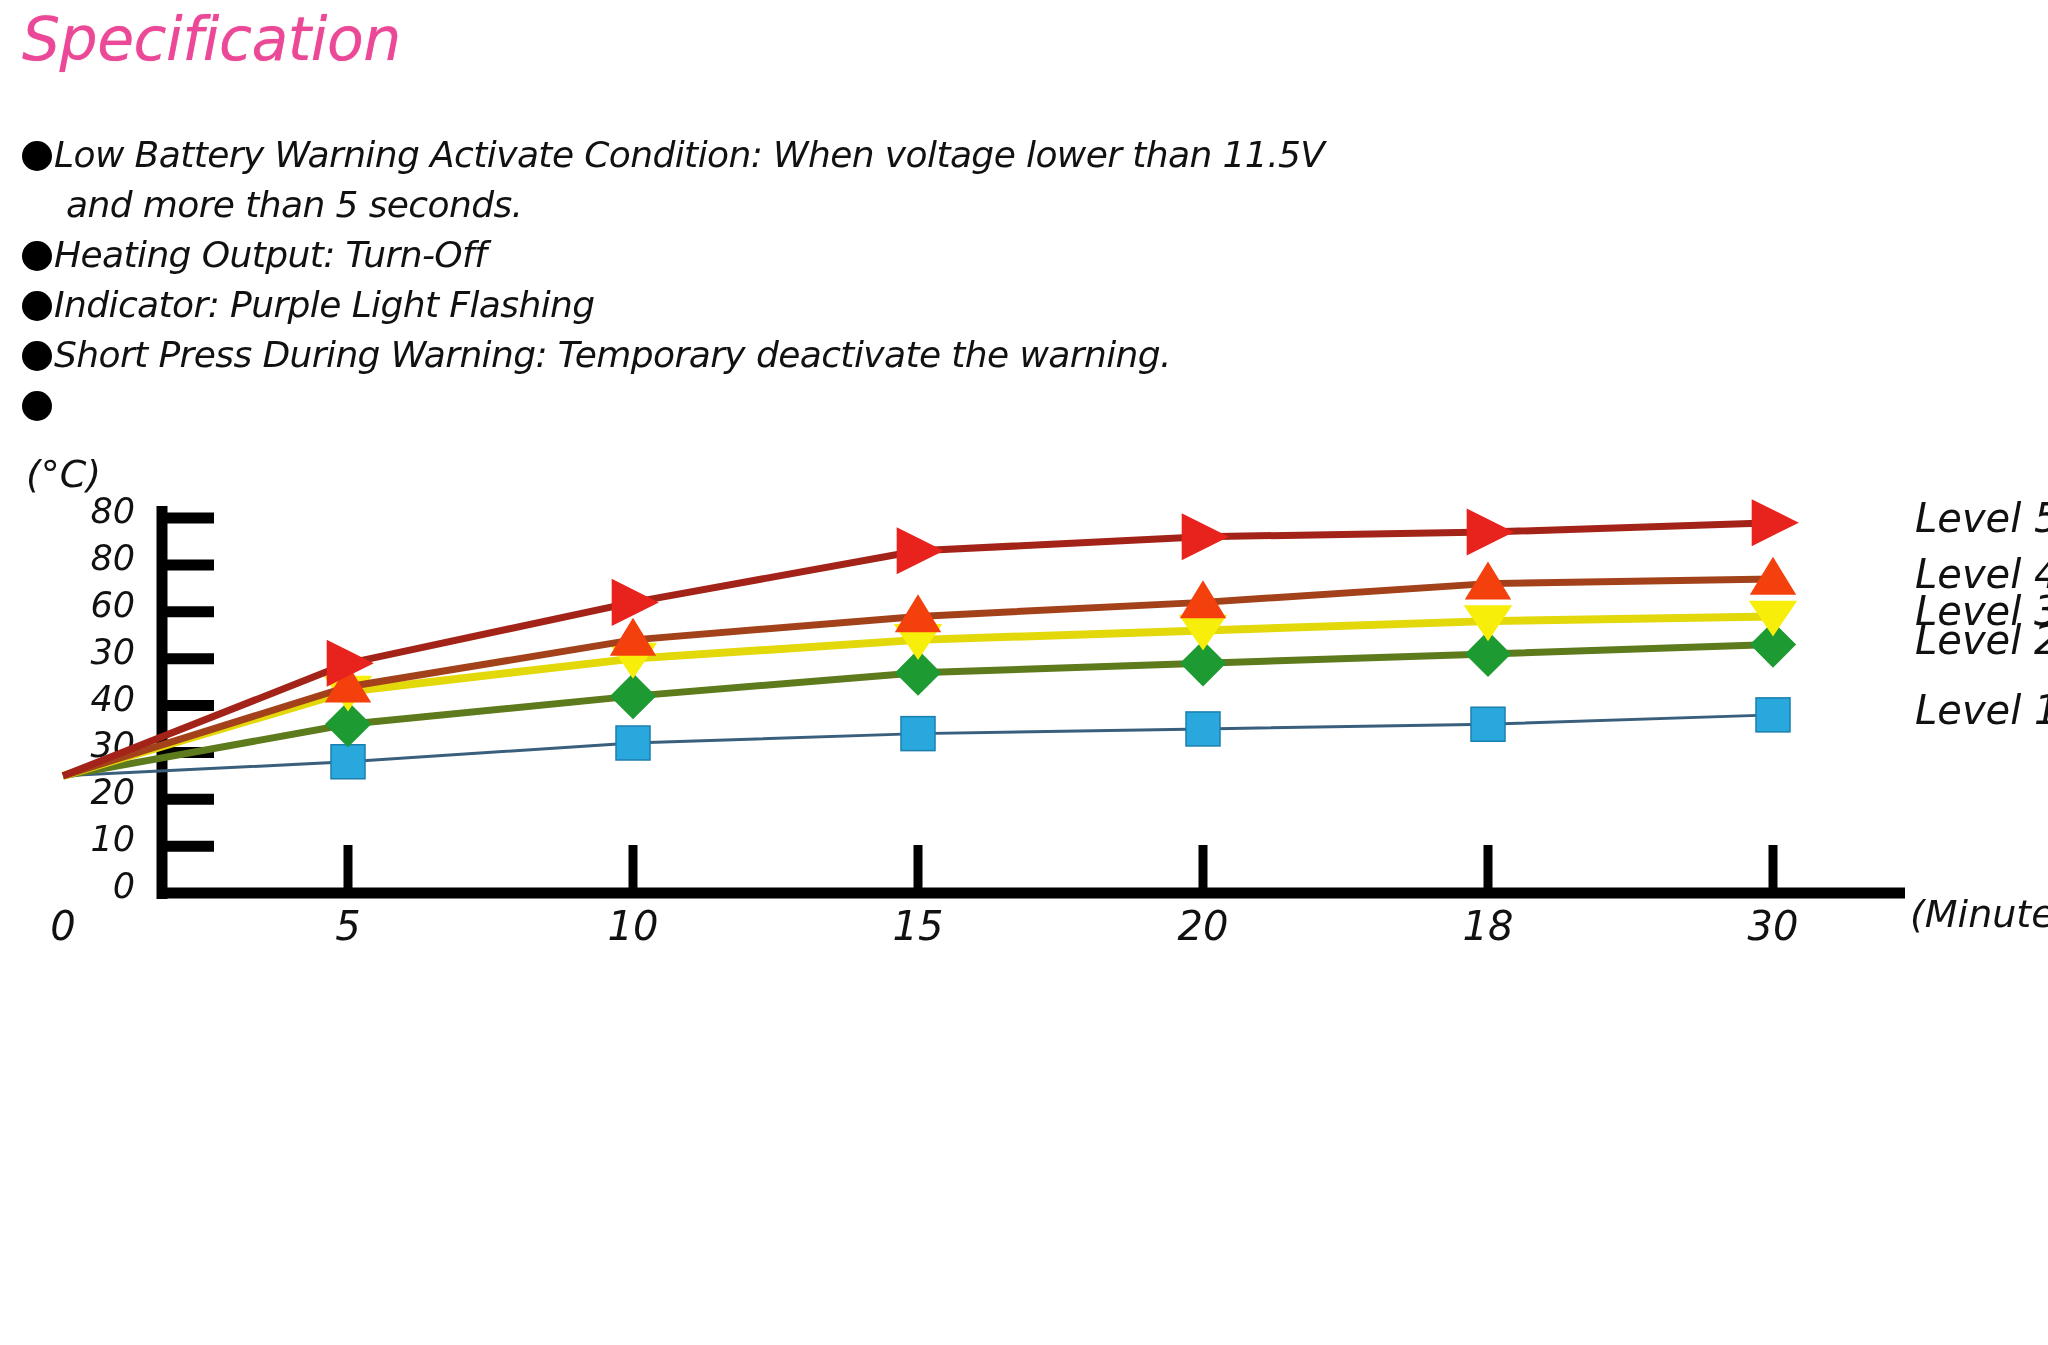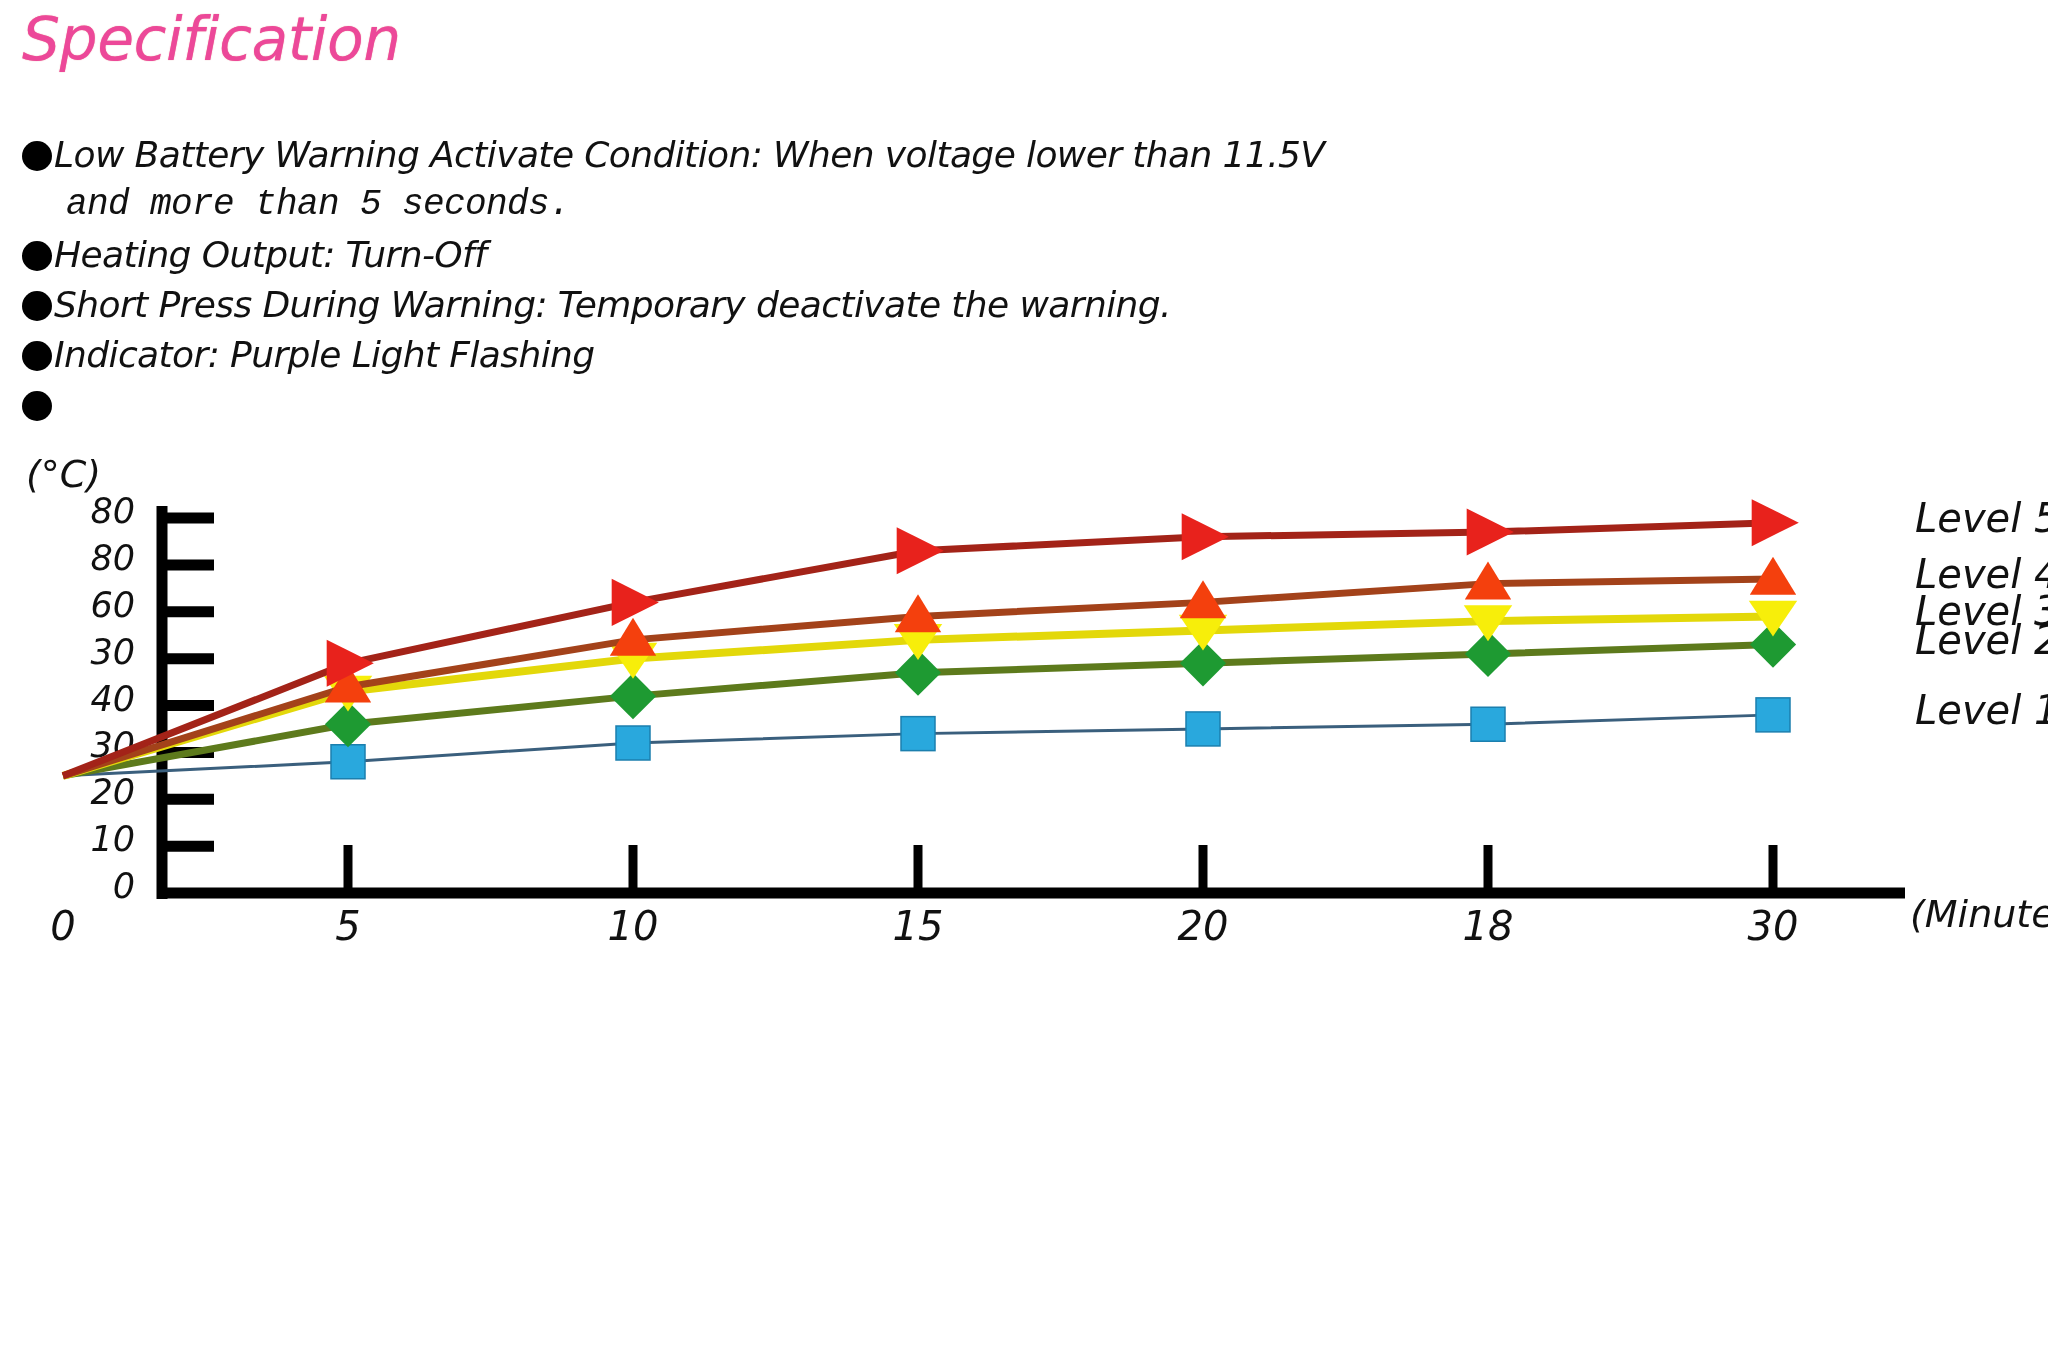--- a/index.html
+++ b/index.html
@@ -42,21 +42,21 @@
     white-space:nowrap;
   }
   .spec-bullet{
     width:30px;height:30px;
     border-radius:50%;
     background:#000000;
     flex:0 0 auto;
     margin-top:11px;
     margin-right:2px;
   }
-  .spec-cont{ padding-left:44px;font-family:Liberation Mono, monospace; }
+  .spec-cont{ padding-left:44px; }
   .spec-text{ display:inline-block; }
 
   
   #chart{
     position:absolute;
     left:0; top:440px;
     width:2048px; height:520px;
   }
   #plot-svg{ position:absolute; left:0; top:0; }
 
@@ -117,26 +117,26 @@
     <span class="spec-text">and more than 5 seconds.</span>
   </div>
 
   <div class="spec-line">
     <span class="spec-bullet"></span>
     <span class="spec-text">Heating Output: Turn-Off</span>
   </div>
 
   <div class="spec-line">
     <span class="spec-bullet"></span>
+    <span class="spec-text">Indicator: Purple Light Flashing</span>
+  </div>
+
+  <div class="spec-line">
+    <span class="spec-bullet"></span>
     <span class="spec-text">Short Press During Warning: Temporary deactivate the warning.</span>
-  </div>
-
-  <div class="spec-line">
-    <span class="spec-bullet"></span>
-    <span class="spec-text">Indicator: Purple Light Flashing</span>
   </div>
 
   <div class="spec-line">
     <span class="spec-bullet"></span>
   </div>
 
 </div>
 
 <div id="chart">
 

